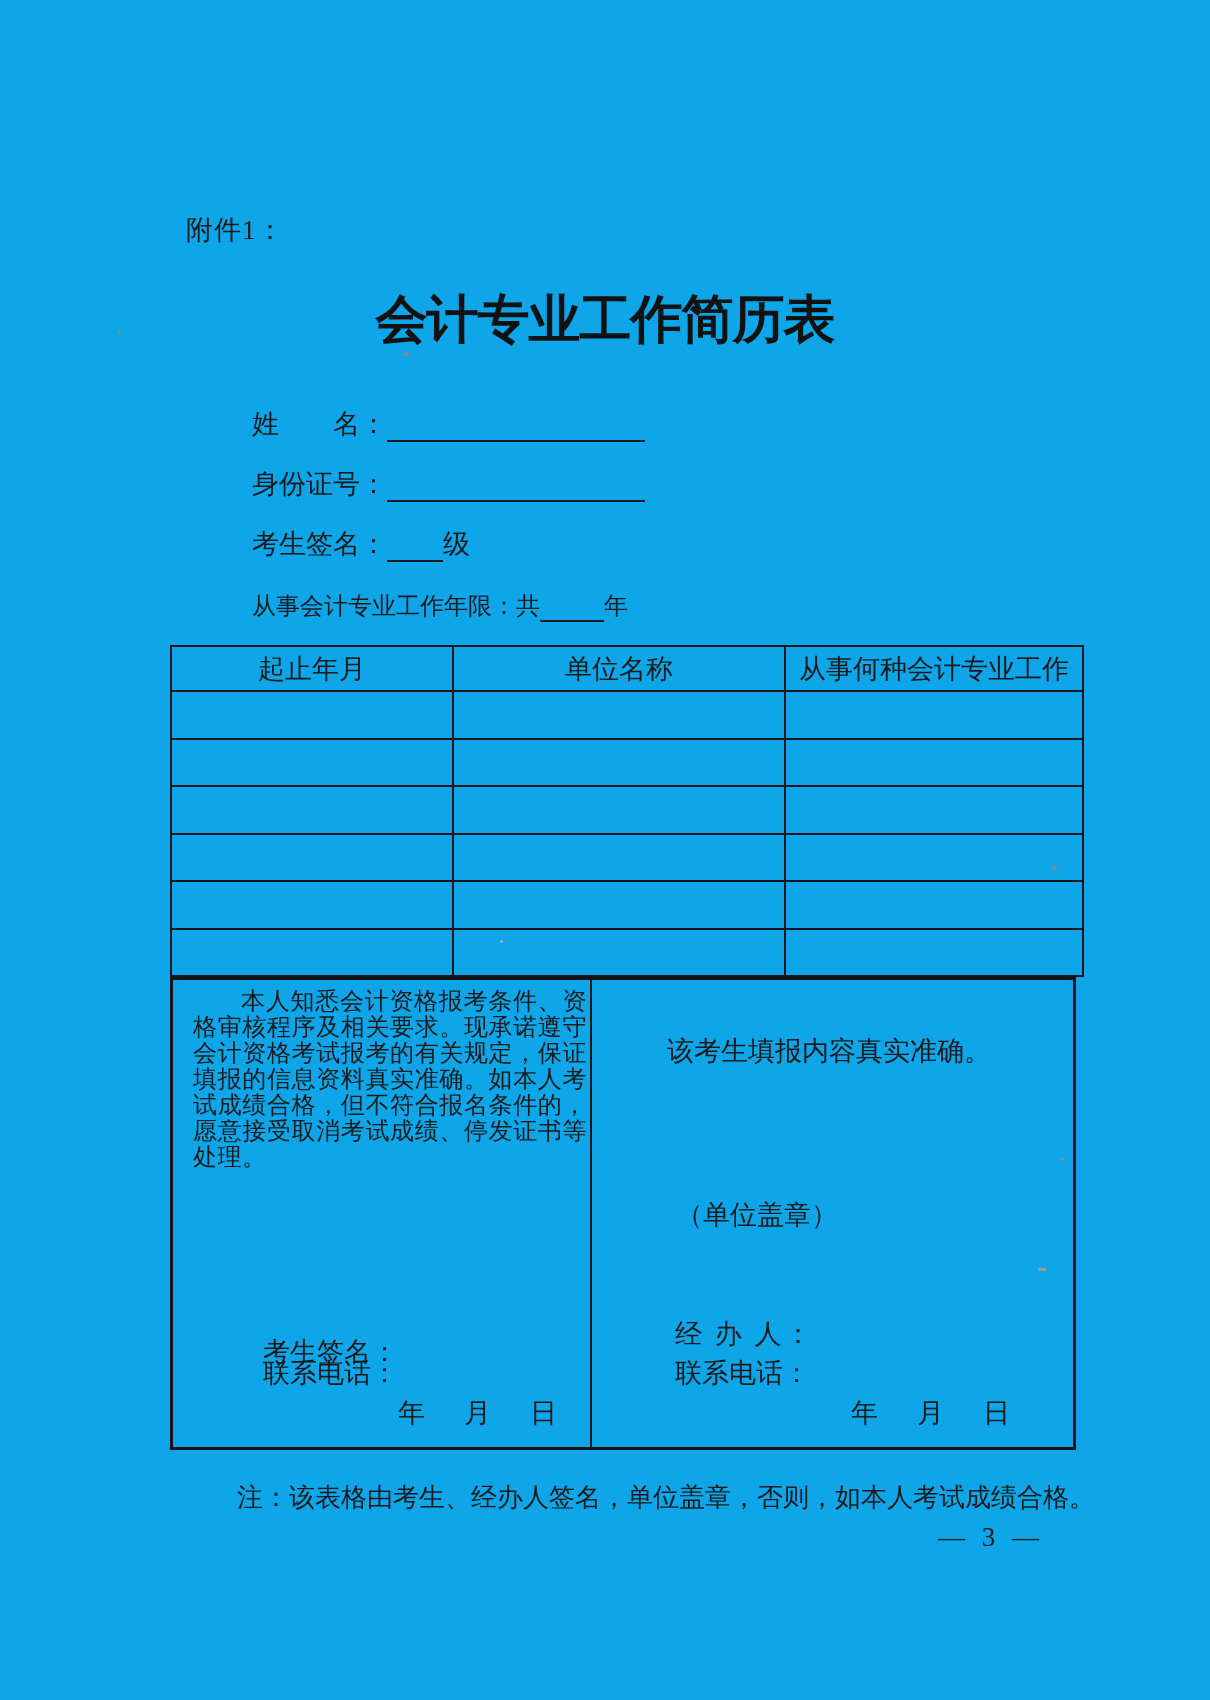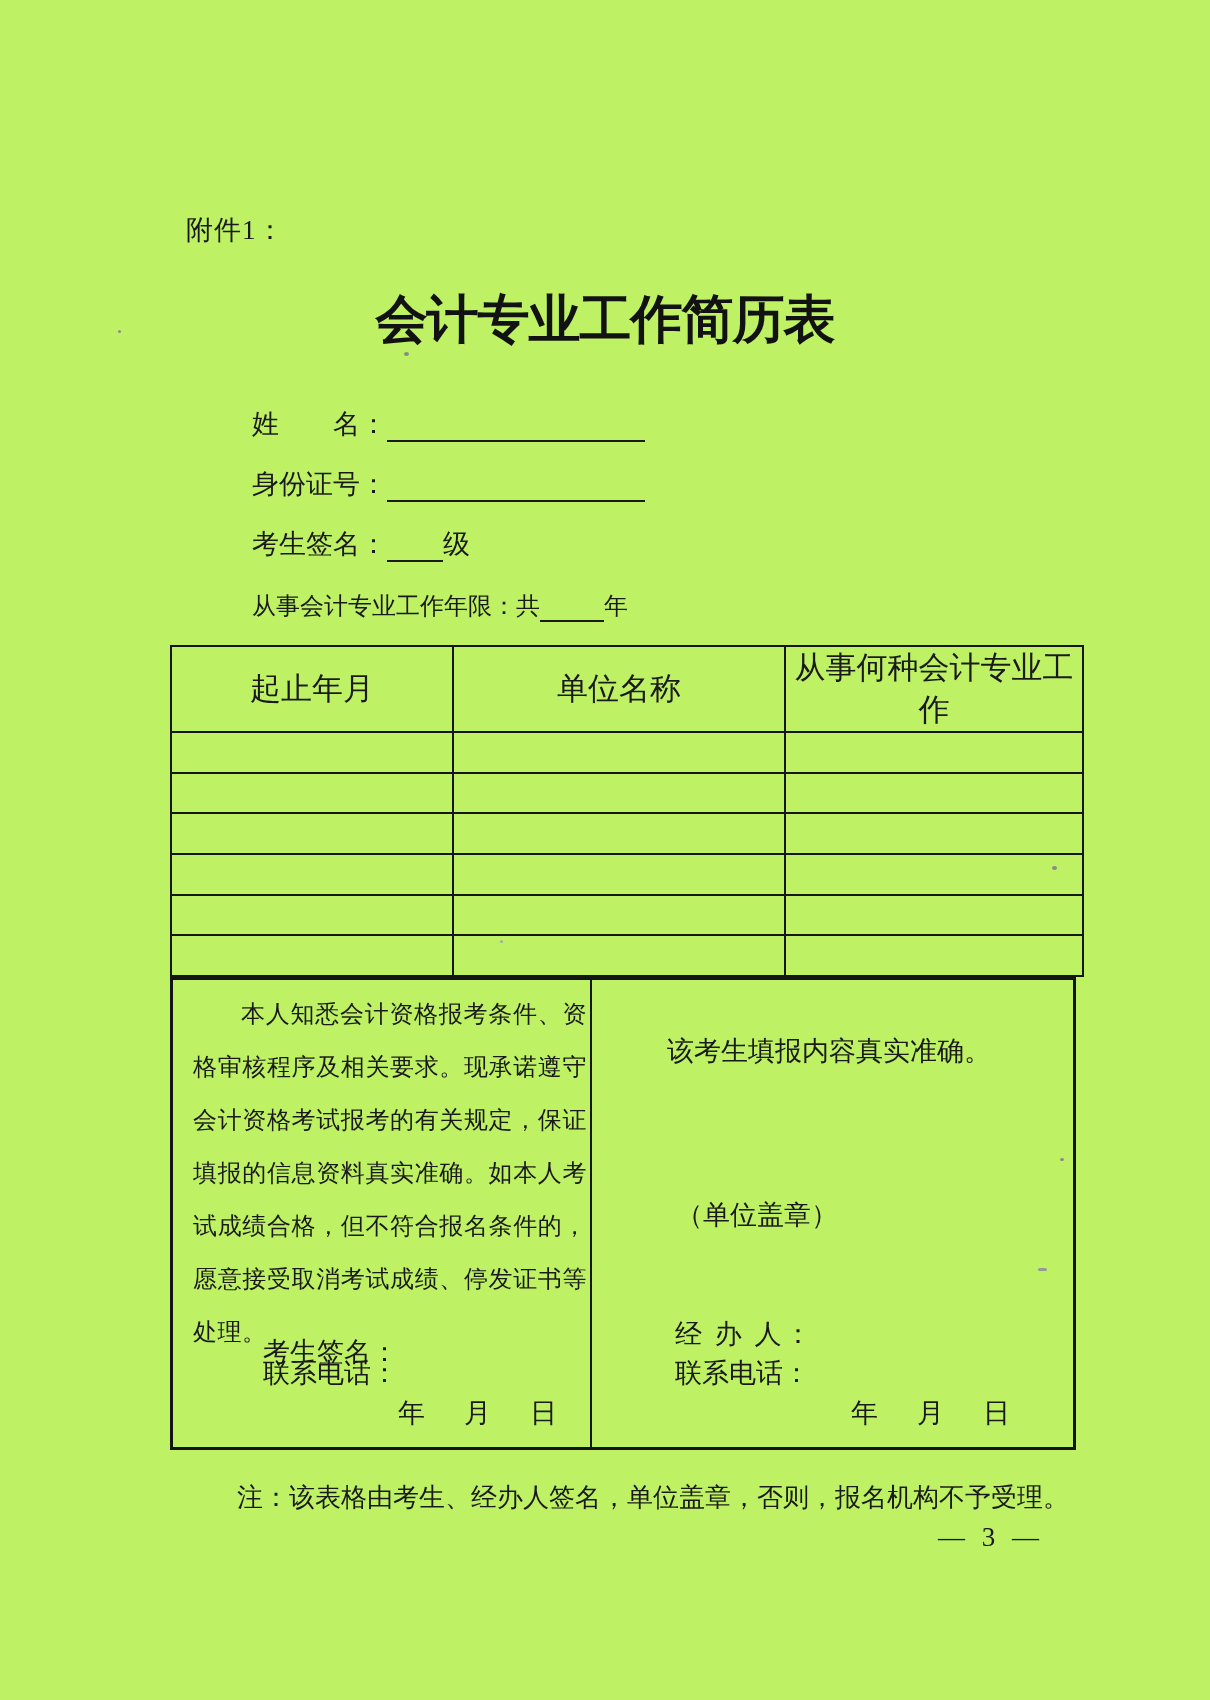--- a/index.html
+++ b/index.html
@@ -1,20 +1,20 @@
 <!DOCTYPE html>
 <html><head>
 <meta charset="utf-8">
 <style>
   html,body{margin:0;padding:0;background:#e8e8e6;}
   .page{
     position:relative;
     width:1210px;height:1700px;
     margin:0 auto;
-    background:#bef264;
+    background:#0ea5e9;
     font-family:"Liberation Serif","DejaVu Serif",serif;
     color:#1a1a1a;
     overflow:hidden;
   }
   .abs{position:absolute;}
   .attachment{left:186px;top:212px;font-size:27px;letter-spacing:1px;}
   .title{
     left:0;top:285px;width:100%;
     text-align:center;
     font-family:"Liberation Sans","DejaVu Sans",sans-serif;
@@ -37,21 +37,21 @@
   }
   .w-long{width:258px;}
   .w-short{width:56px;}
   .w-tiny{width:64px;}
 
   .work-table{
     left:170px;top:645px;
     width:906px;height:332px;
     border-collapse:collapse;
     table-layout:fixed;
-    font-size:31px;
+    font-size:27px;
     padding-left:34px;
   }
   .work-table th,.work-table td{
     border:2px solid #161616;
     padding:0;
     text-align:center;
     vertical-align:middle;
     font-weight:normal;
   }
   .work-table thead tr{height:45px;}
@@ -68,21 +68,21 @@
   .decl-divider{
     position:absolute;
     left:417px;top:0;bottom:0;width:2px;
     background:#161616;
   }
   .decl .item{position:absolute;white-space:nowrap;font-size:27px;}
   .statement{
     position:absolute;
     left:20px;top:8px;width:394px;
     font-size:24px;
-    line-height:53px;
+    line-height:26px;
     text-indent:2em;
     letter-spacing:0.5px;
     text-align:justify;
     margin:0;
     white-space:normal;
   }
   .sig-name{left:90px;top:354px;}
   .sig-phone{left:90px;top:375px;}
   .sig-date{left:225px;top:415px;letter-spacing:6px;}
   .unit-statement{left:494px;top:53px;font-size:25px;}
@@ -177,21 +177,21 @@
     <div class="item sig-phone">联系电话：</div>
     <div class="item sig-date">年　月　日</div>
 
     <div class="item unit-statement">该考生填报内容真实准确。</div>
     <div class="item unit-seal">（单位盖章）</div>
     <div class="item handler">经 办 人：</div>
     <div class="item handler-phone">联系电话：</div>
     <div class="item unit-date">年　月　日</div>
   </div>
 
-  <div class="abs note">注：该表格由考生、经办人签名，单位盖章，否则，报名机构不予受理。</div>
+  <div class="abs note">注：该表格由考生、经办人签名，单位盖章，否则，如本人考试成绩合格。</div>
 
   <div class="abs page-number">— 3 —</div>
 
   <div class="speck sp1"></div>
   <div class="speck sp2"></div>
   <div class="speck sp3"></div>
   <div class="speck sp4"></div>
   <div class="speck sp5"></div>
   <div class="speck sp6"></div>
 

